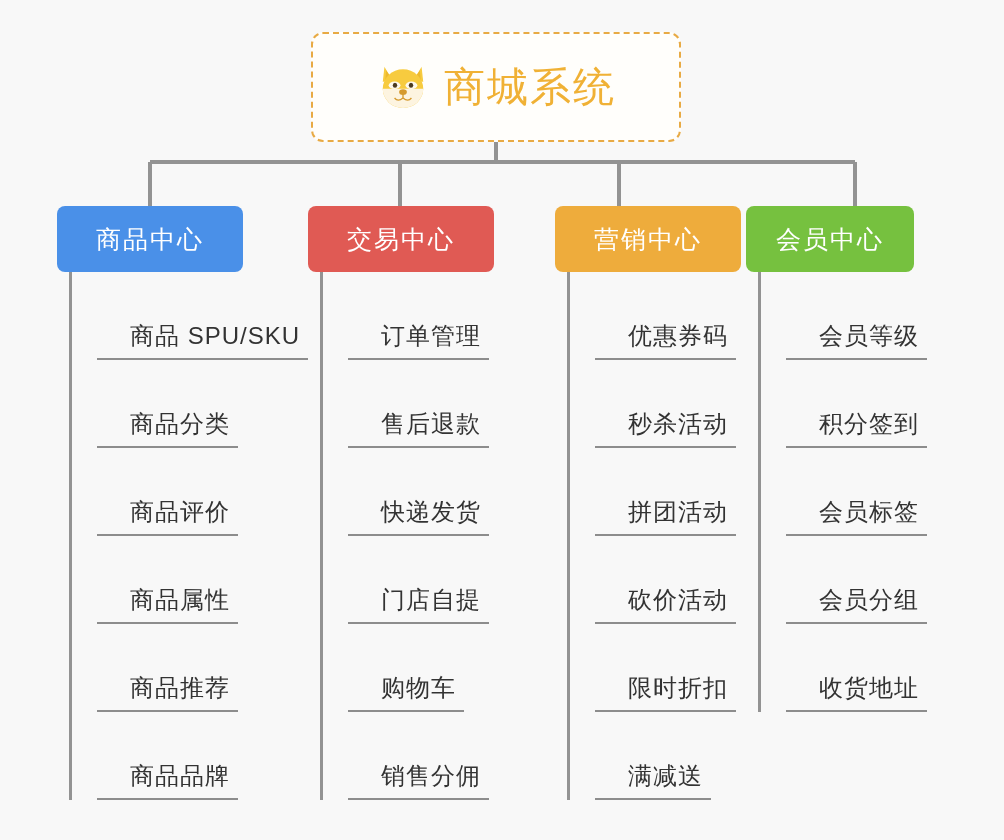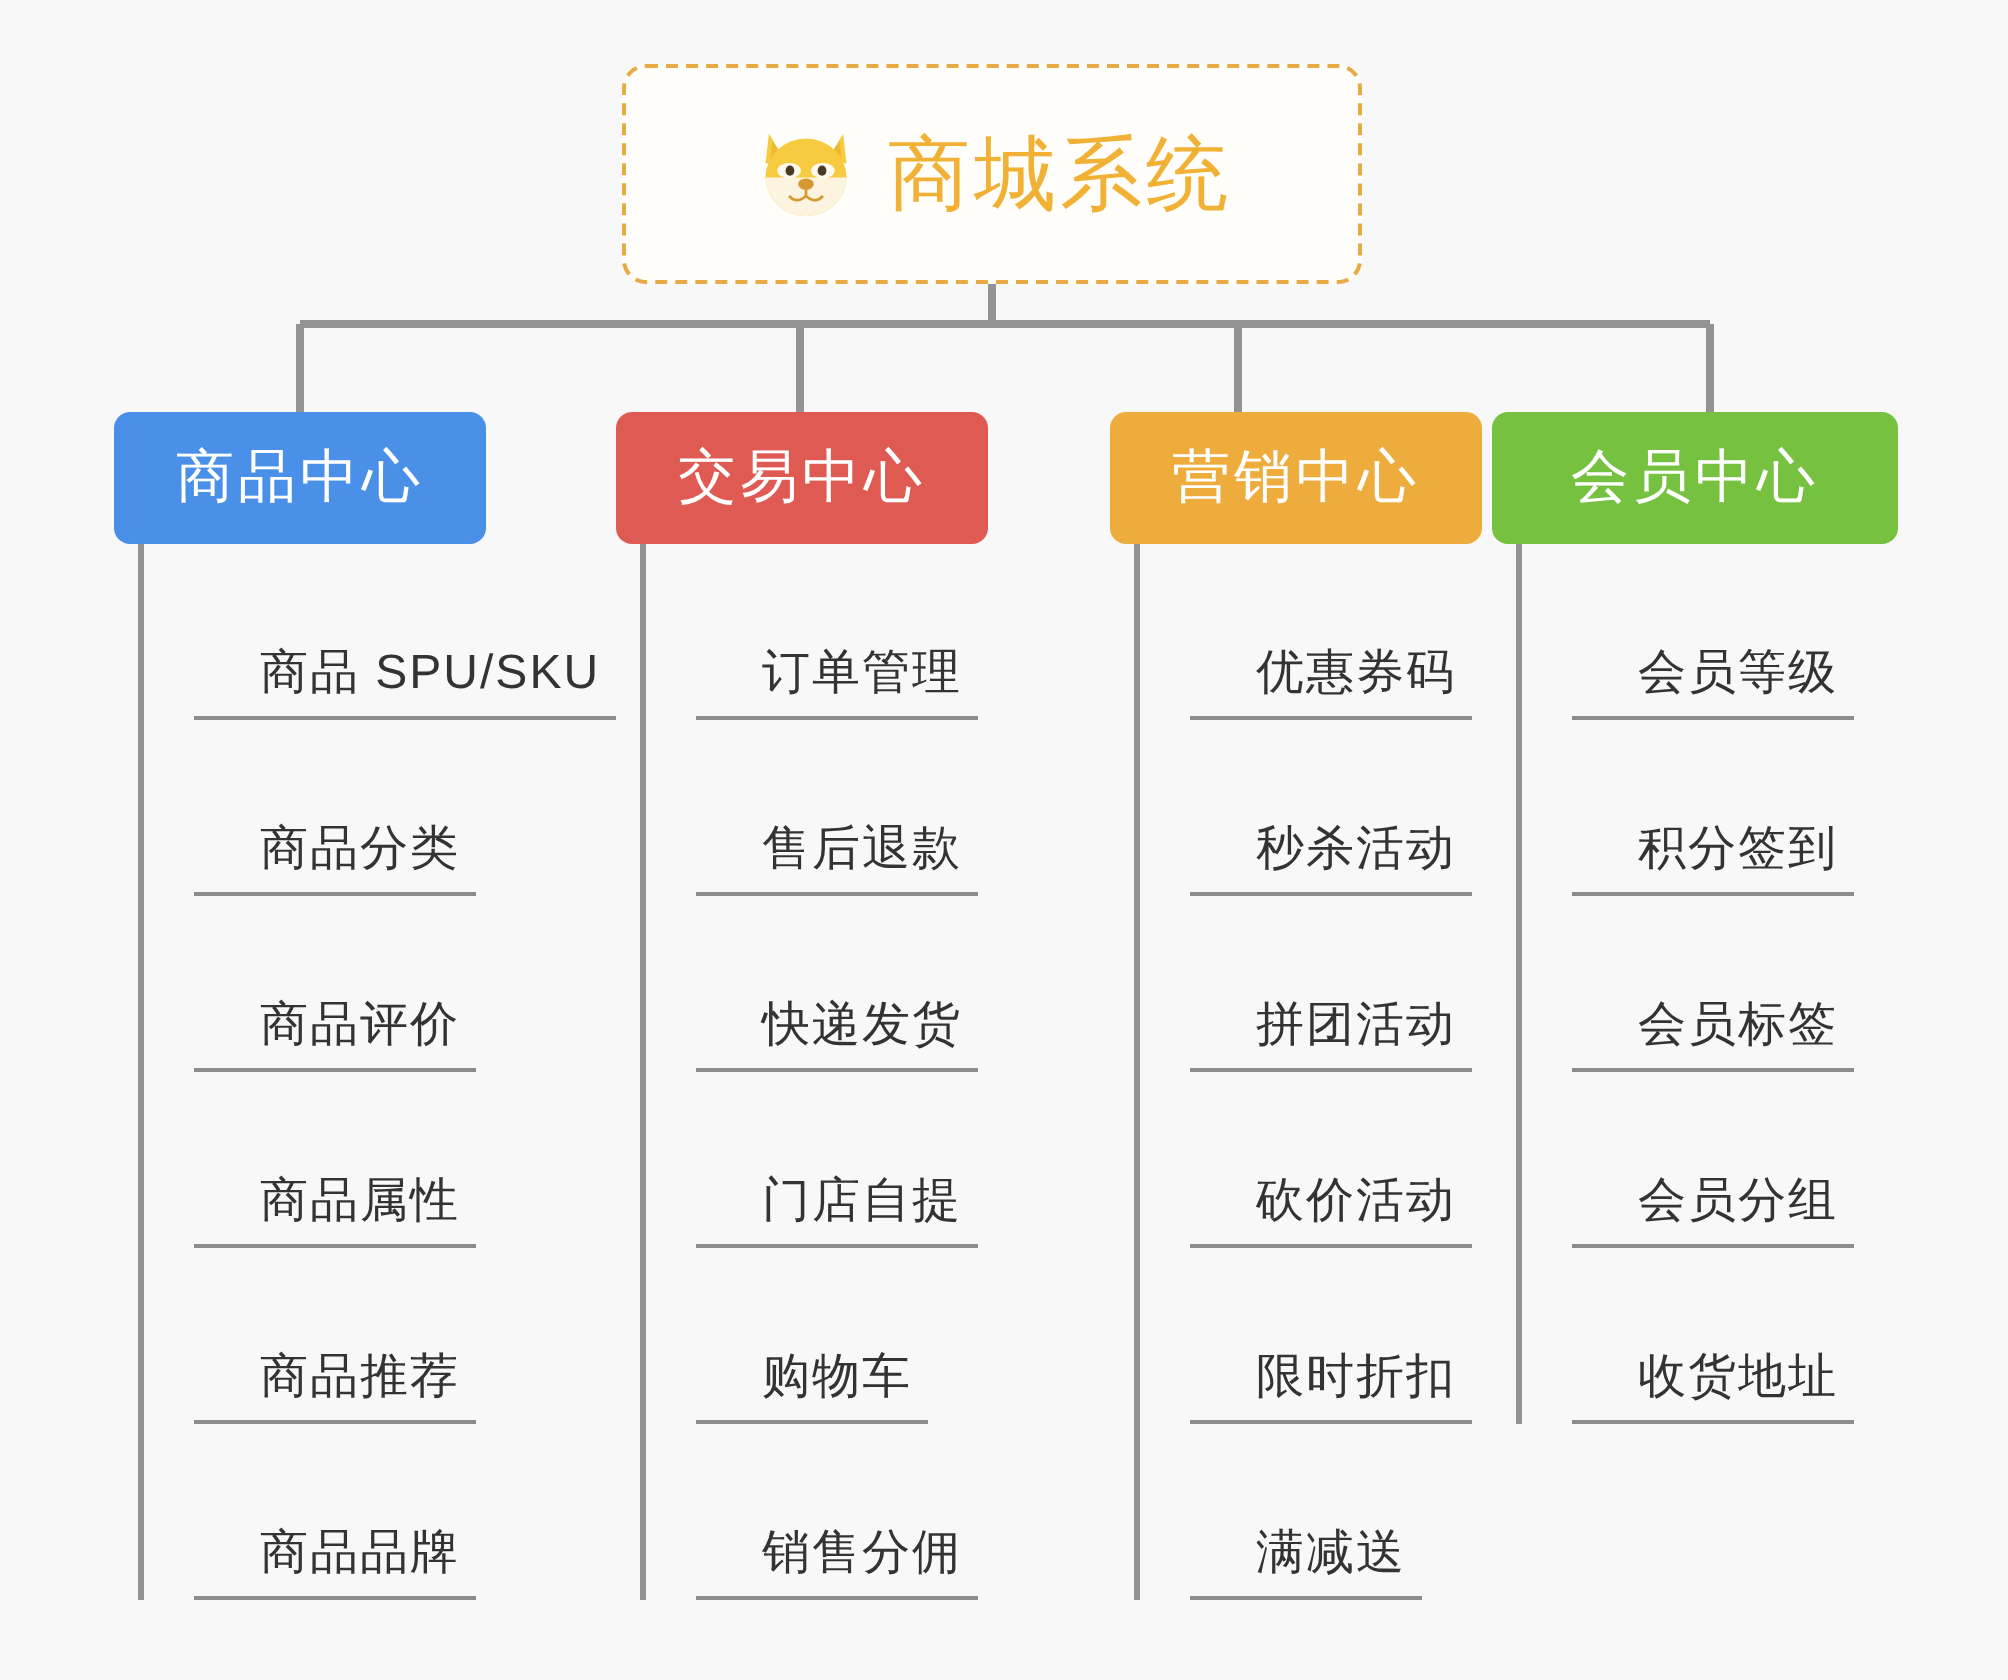--- a/index.html
+++ b/index.html
@@ -67,21 +67,21 @@
     position: absolute;
     top: 206px;
   }
   .branch-header {
     height: 66px;
     border-radius: 8px;
     display: flex;
     align-items: center;
     justify-content: center;
     color: #ffffff;
-    font-size: 29px;
+    font-size: 25px;
     letter-spacing: 2px;
     box-sizing: border-box;
   }
   .branch-body {
     position: relative;
     margin-left: 12px;
     padding-left: 0;
     border-left: 3px solid #939393;
   }
   .leaf-item {
@@ -107,21 +107,21 @@
   }
 
   
   .branch-0 { left: 57px; }
   .branch-0 .branch-header { width: 186px; }
   .branch-1 { left: 308px; }
   .branch-1 .branch-header { width: 186px; }
   .branch-2 { left: 555px; }
   .branch-2 .branch-header { width: 186px; }
   .branch-3 { left: 746px; }
-  .branch-3 .branch-header { width: 203px; }
+  .branch-3 .branch-header { width: 168px; }
 </style>
 </head>
 <body>
 
 <div id="mindmap" style="background: rgb(248, 248, 248);">
 
   <div class="root-node" style="border-color: rgb(232, 170, 68);">
     <svg class="root-icon" viewBox="0 0 64 64" aria-hidden="true">
       <path d="M10 8 L8 26 L18 22 Z" fill="#f7cb3f"></path>
       <path d="M54 8 L56 26 L46 22 Z" fill="#f7cb3f"></path>

